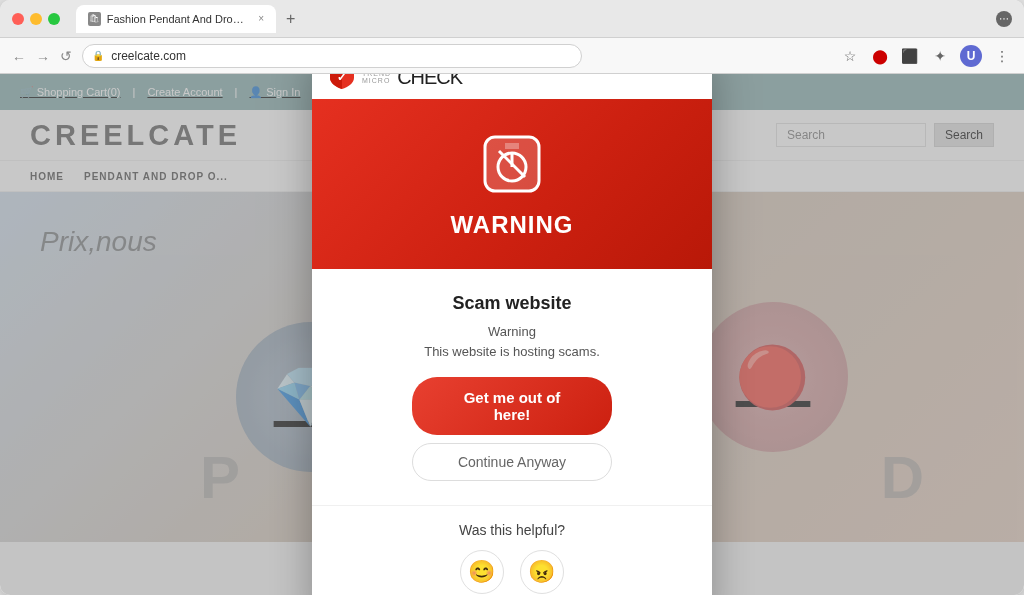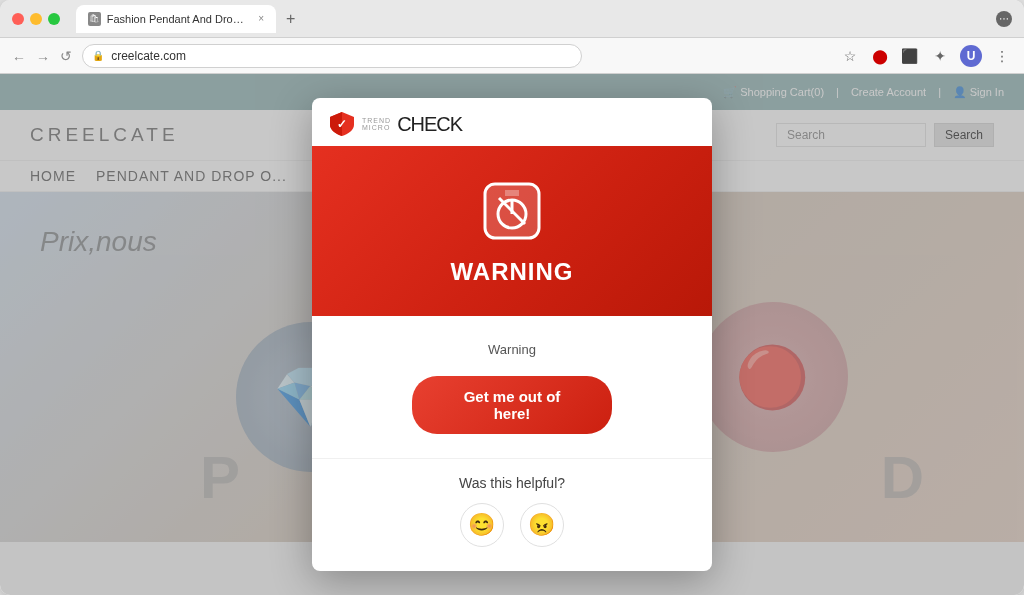--- a/index.html
+++ b/index.html
@@ -196,44 +196,44 @@
       width: 100%;
       height: 100%;
       opacity: 0.6;
     }
 
     .site-header {
       background: #7fa8a8;
       height: 36px;
       display: flex;
       align-items: center;
-      justify-content: flex-end;
       padding: 0 20px;
       gap: 10px;
+      text-decoration: underline;
     }
 
     .site-header-links {
       display: flex;
       gap: 12px;
       font-size: 11px;
       color: white;
     }
 
     .site-brand-bar {
       background: white;
       height: 50px;
       display: flex;
       align-items: center;
       padding: 0 30px;
       justify-content: space-between;
     }
 
     .site-brand {
-      font-size: 19px;
-      font-weight: normal;
+      font-size: 29px;
+      font-weight: bold;
       letter-spacing: 4px;
       color: #555;
     }
 
     .site-search {
       display: flex;
       gap: 8px;
     }
 
     .site-search input {
@@ -255,35 +255,36 @@
       border-top: 1px solid #eee;
       border-bottom: 1px solid #eee;
       height: 32px;
       display: flex;
       align-items: center;
       padding: 0 30px;
       gap: 20px;
     }
 
     .site-nav-item {
-      font-size: 14px;
+      font-size: 10px;
       color: #444;
-      font-weight: 400;
+      font-weight: 700;
       letter-spacing: 1px;
     }
 
     .site-hero {
       height: 350px;
       background: linear-gradient(135deg, #c8d8e8 0%, #d0c0b0 50%, #e0c8b8 100%);
       display: flex;
       align-items: center;
       justify-content: space-around;
       padding: 20px;
       position: relative;
       overflow: hidden;
+      text-decoration: underline;
     }
 
     .hero-text {
       position: absolute;
       top: 30px;
       left: 40px;
       font-size: 28px;
       color: rgba(80,80,80,0.7);
       font-style: italic;
       line-height: 1.4;
@@ -592,24 +593,27 @@
             <rect x="8" y="8" width="54" height="54" rx="10" fill="rgba(255,255,255,0.2)" stroke="white" stroke-width="3"></rect>
             <circle cx="35" cy="38" r="14" fill="none" stroke="white" stroke-width="3"></circle>
             <line x1="35" y1="24" x2="35" y2="38" stroke="white" stroke-width="3"></line>
             <path d="M22 22 L48 48" stroke="white" stroke-width="3"></path>
             <path d="M28 14 L42 14 L42 20 L28 20 Z" fill="rgba(255,255,255,0.3)" rx="2"></path>
           </svg>
           <div class="modal-warning-title">WARNING</div>
         </div>
 
         <div class="modal-body">
+          <div class="modal-site-title">Scam website</div>
           <div class="modal-warning-text">
             <div>Warning</div>
+            <div>This website is hosting scams.</div>
           </div>
           <button class="btn-danger">Get me out of here!</button>
+          <button class="btn-outline">Continue Anyway</button>
         </div>
 
         <div class="helpful-section">
           <div class="helpful-label">Was this helpful?</div>
           <div class="helpful-buttons">
             <button class="emoji-btn">😊</button>
             <button class="emoji-btn">😠</button>
           </div>
         </div>
 

